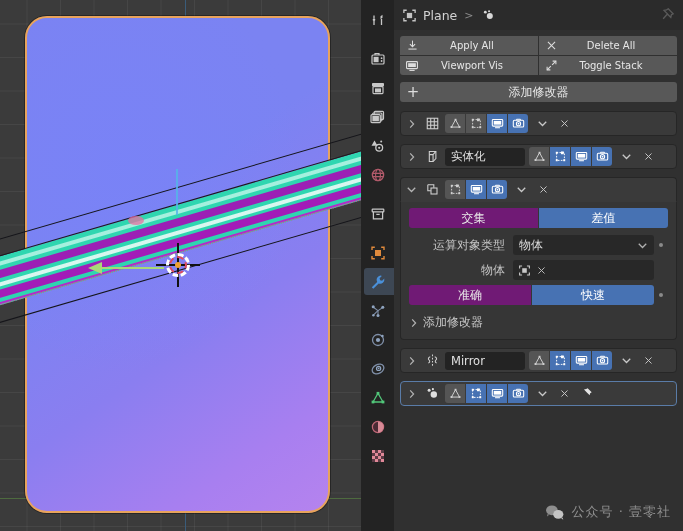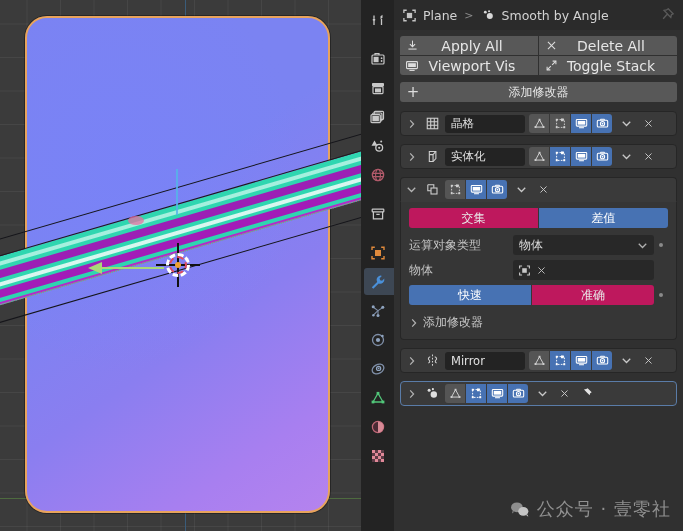--- a/index.html
+++ b/index.html
@@ -179,21 +179,21 @@
   }
 
   
   .opgrid {
     display: grid; grid-template-columns: 1fr 1fr;
     gap: 1px 1px; margin-bottom: 7px;
   }
   .opbtn {
     background: #585858; height: 19px;
     display: flex; align-items: center;
-    color: #e6e6e6; font-size: 14px;
+    color: #e6e6e6; font-size: 10px;
     position: relative;
   }
   .opbtn .ic {
     width: 24px; display: flex; align-items: center; justify-content: center;
     flex: 0 0 24px;
   }
   .opbtn .tx { flex: 1 1 auto; text-align: center; padding-right: 18px; }
   .opgrid .opbtn:nth-child(1) { border-radius: 3px 0 0 0; }
   .opgrid .opbtn:nth-child(2) { border-radius: 0 3px 0 0; }
   .opgrid .opbtn:nth-child(3) { border-radius: 0 0 0 3px; }
@@ -251,31 +251,31 @@
 
   
   .modbody {
     background: #363636;
     border: 1px solid #262626; border-top: none;
     border-radius: 0 0 4px 4px;
     padding: 6px 8px 8px 8px;
   }
   .segrow { display: flex; gap: 1px; margin-bottom: 7px; }
   .seg {
-    flex: 1 1 0; height: 20px; background: #be185d;
+    flex: 1 1 0; height: 20px; background: #701a75;
     display: flex; align-items: center; justify-content: center;
     color: #e8e8e8; font-size: 12px;
   }
   .seg:first-child { border-radius: 3px 0 0 3px; }
   .seg:last-child { border-radius: 0 3px 3px 0; }
   .seg.on { background: #4772b3; color: #fff; }
 
   .frow { display: flex; align-items: center; margin-bottom: 5px; }
   .flabel {
-    width: 104px; flex: 0 0 104px; padding-right: 8px;
+    width: 104px; flex: 0 0 104px; text-align: right; padding-right: 8px;
     color: #c4c4c4; font-size: 12px;
   }
   .fctl { flex: 1 1 auto; min-width: 0; }
   .fdot {
     width: 14px; flex: 0 0 14px; display: flex; align-items: center;
     justify-content: center;
   }
   .fdot i {
     width: 4px; height: 4px; border-radius: 50%; background: #8a8a8a; display: block;
   }
@@ -295,21 +295,21 @@
   .solverrow .seg { height: 20px; font-size: 12px; }
   .subpanel {
     display: flex; align-items: center; gap: 4px;
     color: #c8c8c8; font-size: 12px; margin-top: 9px;
   }
 
   
   #watermark {
     position: absolute; right: 12px; bottom: 10px;
     display: flex; align-items: center; gap: 7px;
-    color: #909090; font-size: 18px;
+    color: #909090; font-size: 13px;
     letter-spacing: 1px;
   }
   svg { overflow: visible; }
 </style>
 </head>
 <body>
 
 <div id="app">
 
   <div id="viewport">
@@ -515,21 +515,20 @@
         </svg>
         <span class="label">Plane</span>
         <span class="sep">&gt;</span>
         <svg width="15" height="15" viewBox="0 0 16 16">
           <g fill="#d8d8d8">
             <circle cx="4.6" cy="4.4" r="1.5"></circle>
             <circle cx="8.6" cy="3.4" r="1.1"></circle>
             <circle cx="9.4" cy="8.6" r="3.2"></circle>
           </g>
         </svg>
-        <span class="label">Smooth by Angle</span>
         <span class="spacer"></span>
         <svg width="16" height="16" viewBox="0 0 16 16">
           <g stroke="#5a5a5a" stroke-width="1.3" fill="none">
             <path d="M9.2 1.8l5 5-1.8 1-0.6 2.6-3.4-3.4-4.2 4.8 4.2-5-3.4-3.4 2.6-0.6z"></path>
           </g>
         </svg>
       </div>
 
       <div id="panel-body">
 
@@ -594,21 +593,20 @@
                 </svg>
             </span>
             <span class="modicon">
               <svg width="15" height="15" viewBox="0 0 16 16">
                 <g stroke="#d0d0d0" stroke-width="1.15" fill="none">
                   <rect x="2.4" y="2.4" width="11.2" height="11.2"></rect>
                   <path d="M2.4 6.1h11.2M2.4 9.9h11.2M6.1 2.4v11.2M9.9 2.4v11.2"></path>
                 </g>
               </svg>
             </span>
-            <span class="modname">晶格</span>
             <span class="tglgroup">
               <span class="tgl">
                 <svg width="13" height="13" viewBox="0 0 16 16">
                   <path d="M8 3.4L13 12.4H3z" fill="none" stroke="#d0d0d0" stroke-width="1.2"></path>
                   <g fill="#d0d0d0">
                       <rect x="6.9" y="2.2" width="2.3" height="2.3"></rect>
                   <rect x="1.9" y="11.2" width="2.3" height="2.3"></rect>
                       <rect x="11.8" y="11.2" width="2.3" height="2.3"></rect>
                     </g>
                 </svg>
@@ -828,22 +826,22 @@
                       </g>
                     </svg>
                 </div>
               </div>
               <div class="fdot"></div>
             </div>
 
             <div class="frow">
               <div class="fctl">
                 <div class="solverrow">
+                  <div class="seg">准确</div>
                   <div class="seg on">快速</div>
-                  <div class="seg">准确</div>
                 </div>
               </div>
               <div class="fdot">
                   <i></i>
                 </div>
             </div>
 
             <div class="subpanel">
               <svg width="10" height="10" viewBox="0 0 10 10">
                   <path d="M3.2 1.4L6.6 5 3.2 8.6" fill="none" stroke="#b4b4b4" stroke-width="1.2"></path>

